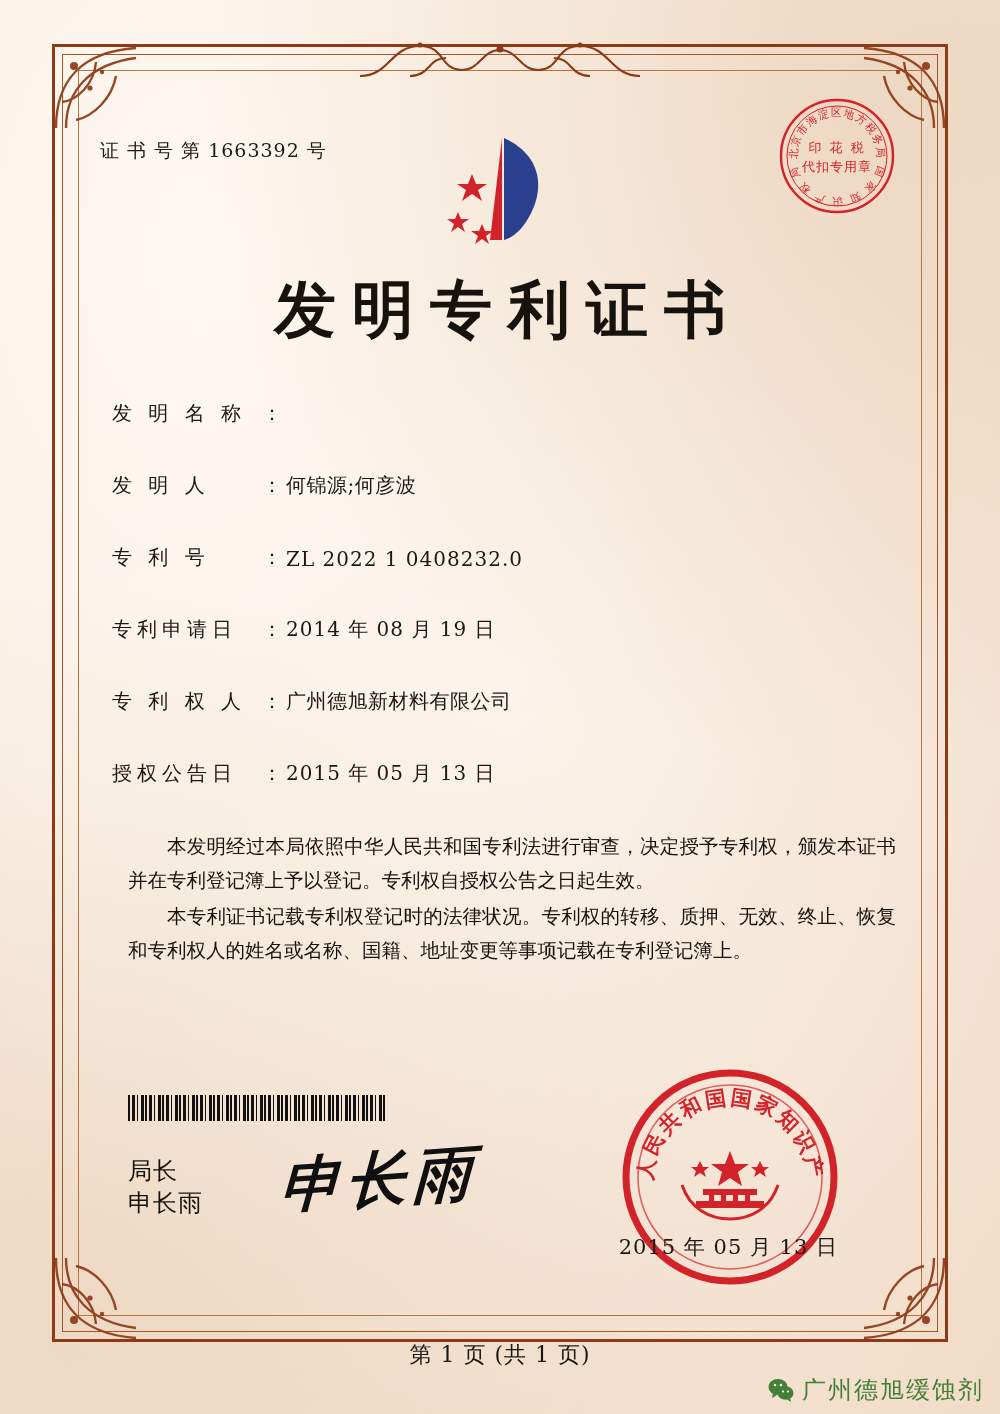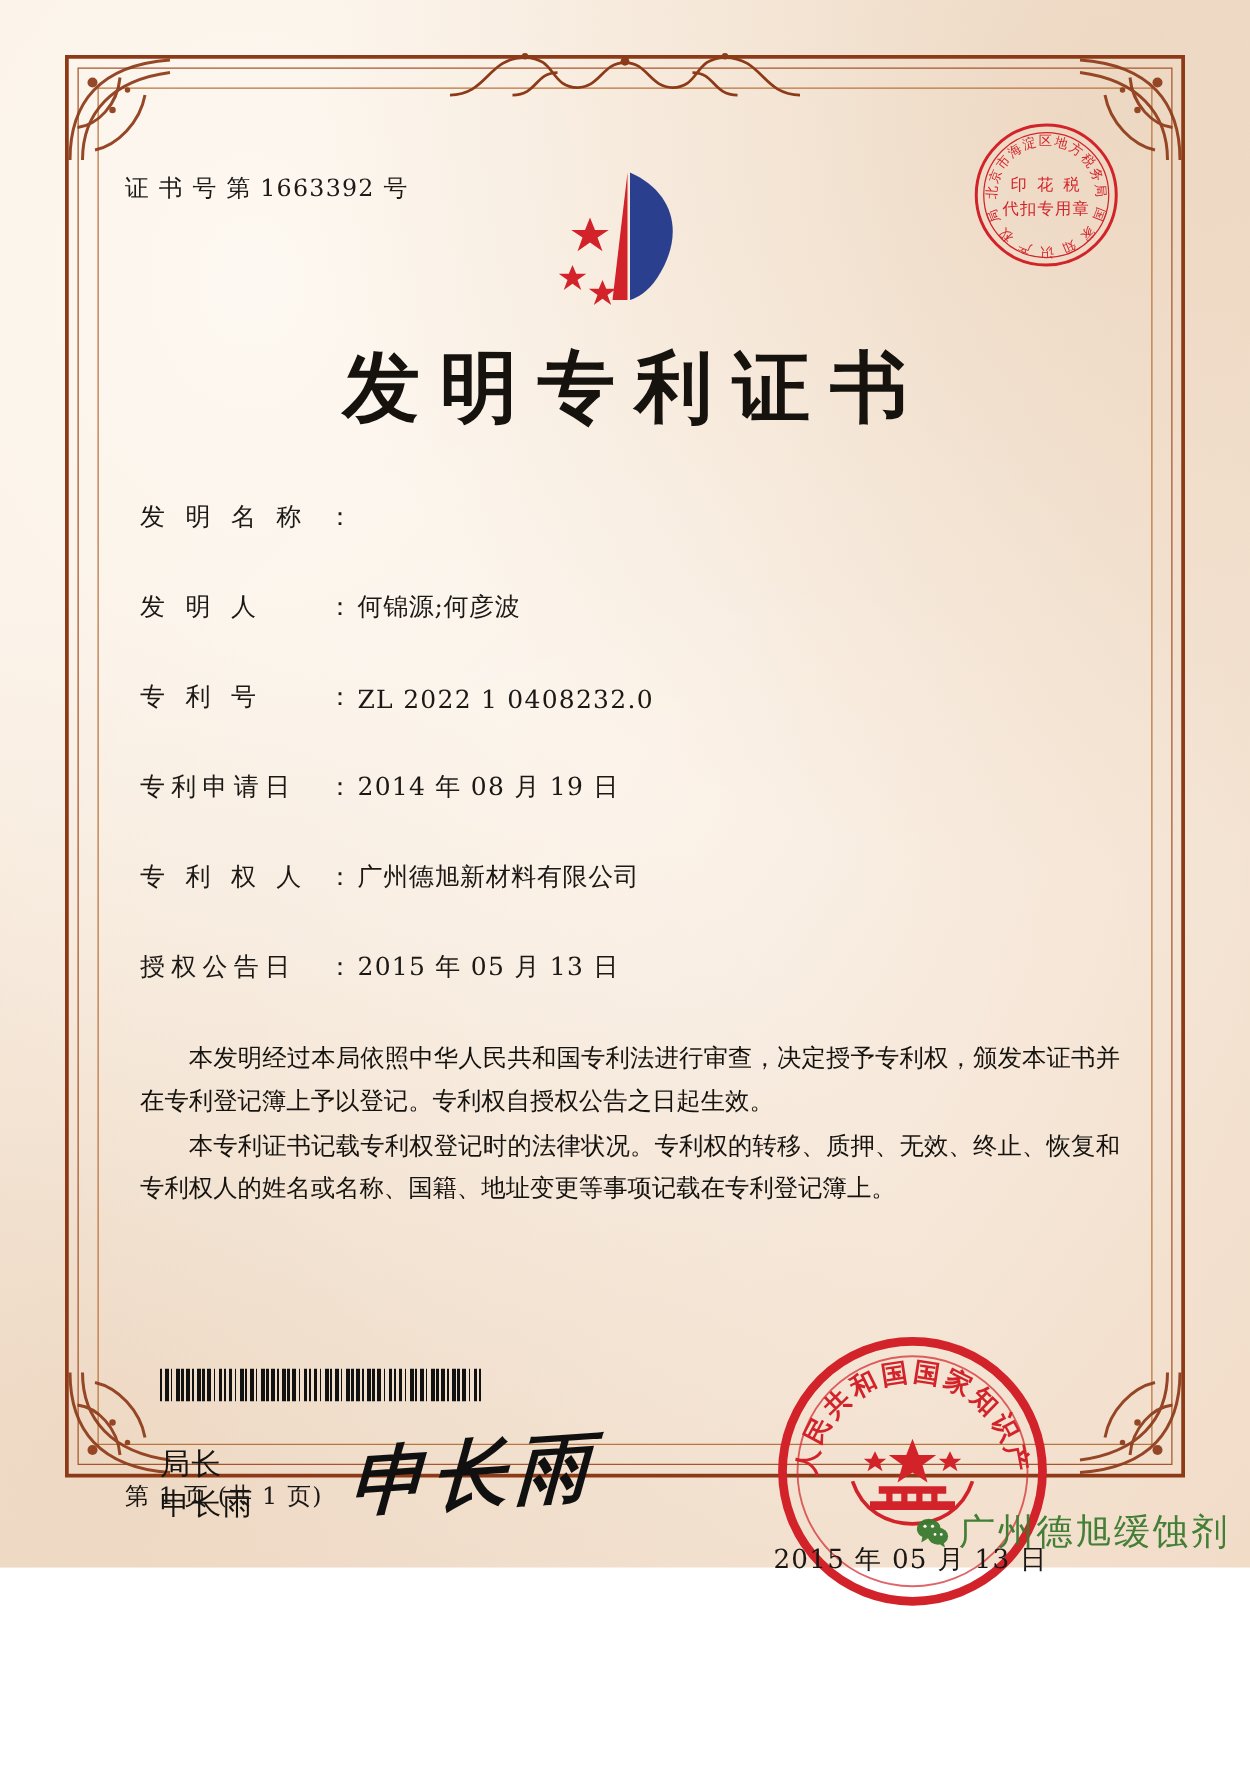--- a/index.html
+++ b/index.html
@@ -10,21 +10,21 @@
     width: 1000px;
     height: 1414px;
     background: #ffffff;
     font-family: "DejaVu Serif", "Liberation Serif", serif;
     overflow: hidden;
   }
 
   #certificate {
     position: relative;
     width: 1000px;
-    height: 1254px;
+    height: 1414px;
     background:
       radial-gradient(ellipse at 20% 18%, #fdf8f1 0%, #fbf1e6 38%, #f6e7d8 62%, #f1dcc8 100%);
   }
 
   
   .frame-outer {
     position: absolute;
     left: 52px;
     top: 44px;
     right: 52px;
@@ -161,21 +161,21 @@
     position: absolute;
     left: 12px;
     right: 4px;
     top: 730px;
     font-size: 19.5px;
     line-height: 34px;
     color: #16130f;
     text-align: justify;
   }
   .paragraphs p {
-    margin: 0 0 2px 0;
+    margin: 0 0 2px 16px;
     text-indent: 2em;
   }
 
   
   .barcode {
     position: absolute;
     left: 28px;
     top: 995px;
     width: 258px;
     height: 26px;
@@ -230,36 +230,36 @@
     color: #1a1714;
     letter-spacing: 1px;
     font-family: "DejaVu Serif", "Liberation Serif", serif;
   }
 
   .page-footer {
     position: absolute;
     left: 0;
     right: 0;
     bottom: -66px;
-    text-align: left;
-    font-size: 19px;
+    text-align: center;
+    font-size: 22px;
     color: #1a1714;
     letter-spacing: 1px;
   }
 
   
   .watermark {
     position: absolute;
     right: 16px;
     bottom: 8px;
     display: flex;
     align-items: center;
     gap: 8px;
     color: #3b7a2f;
-    font-size: 29px;
+    font-size: 24px;
     letter-spacing: 2px;
     font-family: Liberation Sans, sans-serif;
     opacity: .95;
   }
   .wechat-icon {
     width: 26px;
     height: 26px;
   }
   .wechat-icon svg { display:block; width:100%; height:100%; }
 

